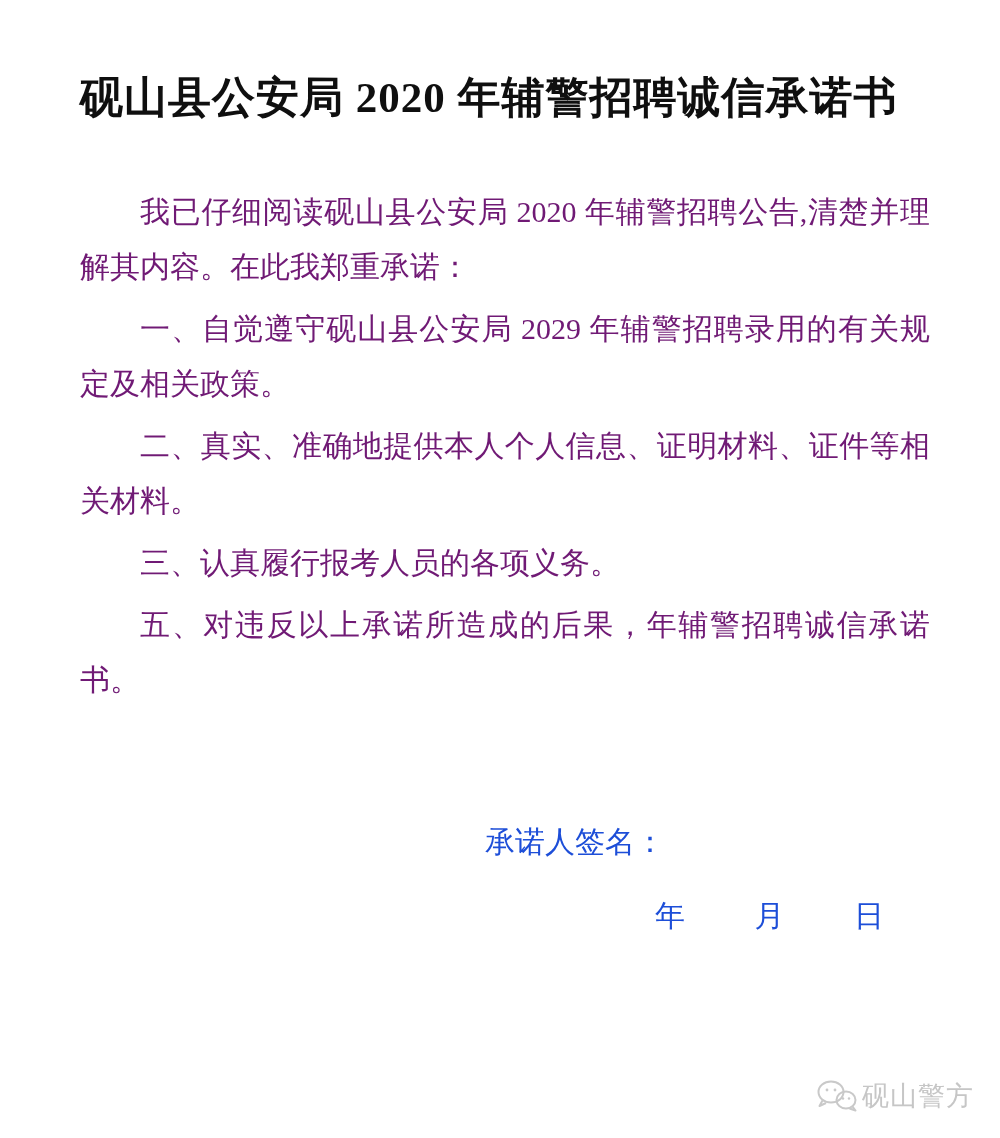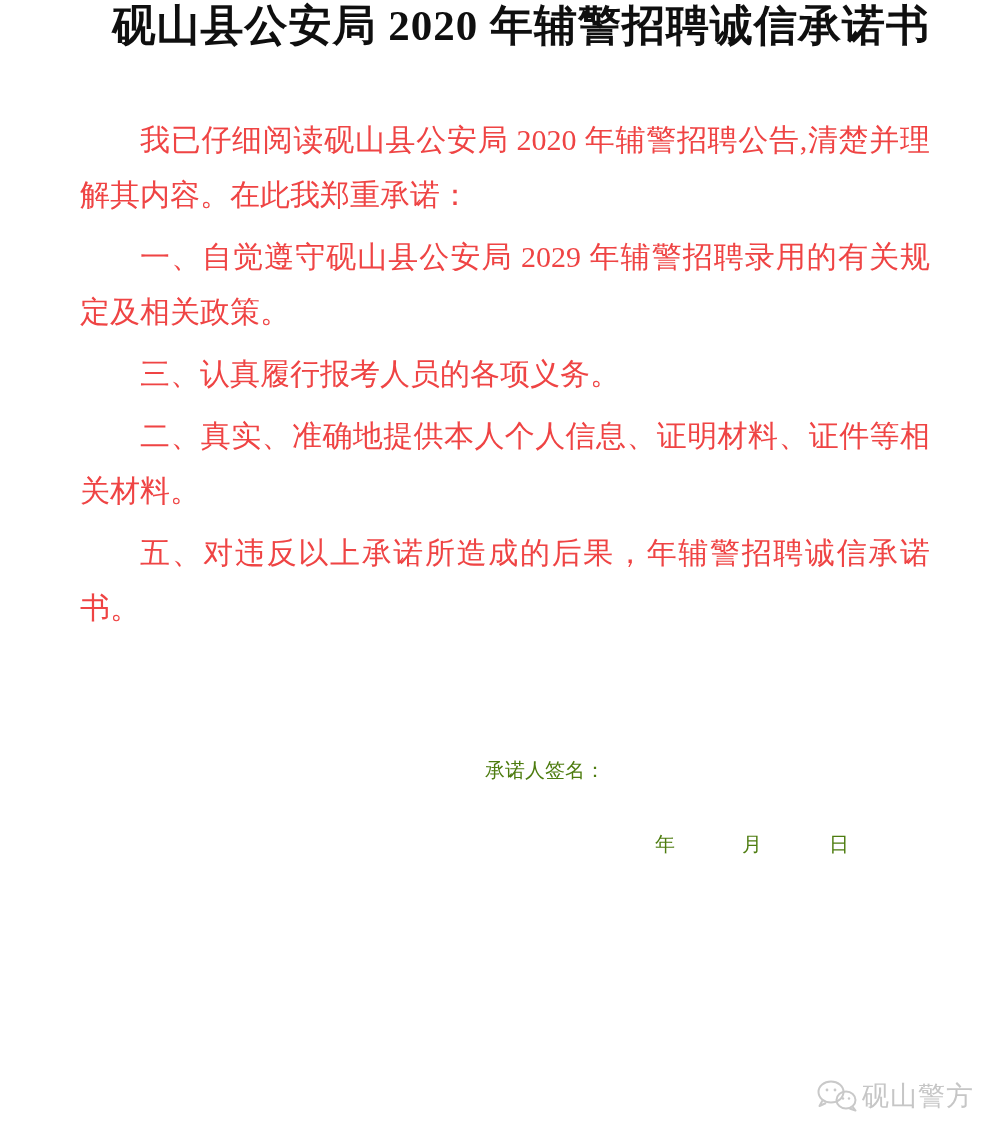--- a/index.html
+++ b/index.html
@@ -16,47 +16,48 @@
     background: #ffffff;
     overflow: hidden;
     font-family: "Liberation Serif", "DejaVu Serif", serif;
   }
 
   .doc {
     padding: 0 70px 0 80px;
   }
 
   .doc-title {
+    padding-top: 72px;
     font-size: 43px;
     line-height: 1.2;
     font-weight: 700;
-    text-align: right;
+    text-align: left;
     color: #0f0f0f;
     letter-spacing: 1px;
     font-family: "Liberation Serif", "DejaVu Serif", serif;
   }
 
   .doc-body {
     margin-top: 60px;
-    color: #ef4444;
+    color: #701a75;
   }
 
   .doc-body p {
     font-size: 30px;
     line-height: 55px;
     text-indent: 2em;
     text-align: justify;
     text-justify: inter-ideograph;
     margin-bottom: 7px;
     font-weight: 400;
   }
 
   .sig-block {
-    font-size: 20px;
-    color: #4d7c0f;
+    font-size: 30px;
+    color: #1d4ed8;
   }
 
   .sig-name {
     margin-top: 115px;
     margin-left: 405px;
     line-height: 40px;
   }
 
   .sig-date {
     margin-top: 34px;
@@ -94,22 +95,22 @@
 <body>
 
 <div class="page">
   <div class="doc">
 
     <h1 class="doc-title">砚山县公安局 2020 年辅警招聘诚信承诺书</h1>
 
     <div class="doc-body">
       <p>我已仔细阅读砚山县公安局 2020 年辅警招聘公告,清楚并理解其内容。在此我郑重承诺：</p>
       <p>一、自觉遵守砚山县公安局 2029 年辅警招聘录用的有关规定及相关政策。</p>
+      <p>二、真实、准确地提供本人个人信息、证明材料、证件等相关材料。</p>
       <p>三、认真履行报考人员的各项义务。</p>
-      <p>二、真实、准确地提供本人个人信息、证明材料、证件等相关材料。</p>
       <p>五、对违反以上承诺所造成的后果，年辅警招聘诚信承诺书。</p>
     </div>
 
     <div class="sig-block">
       <div class="sig-name">承诺人签名：</div>
       <div class="sig-date">
         <span class="date-part">年</span>
         <span class="date-part">月</span>
         <span class="date-part">日</span>
       </div>

